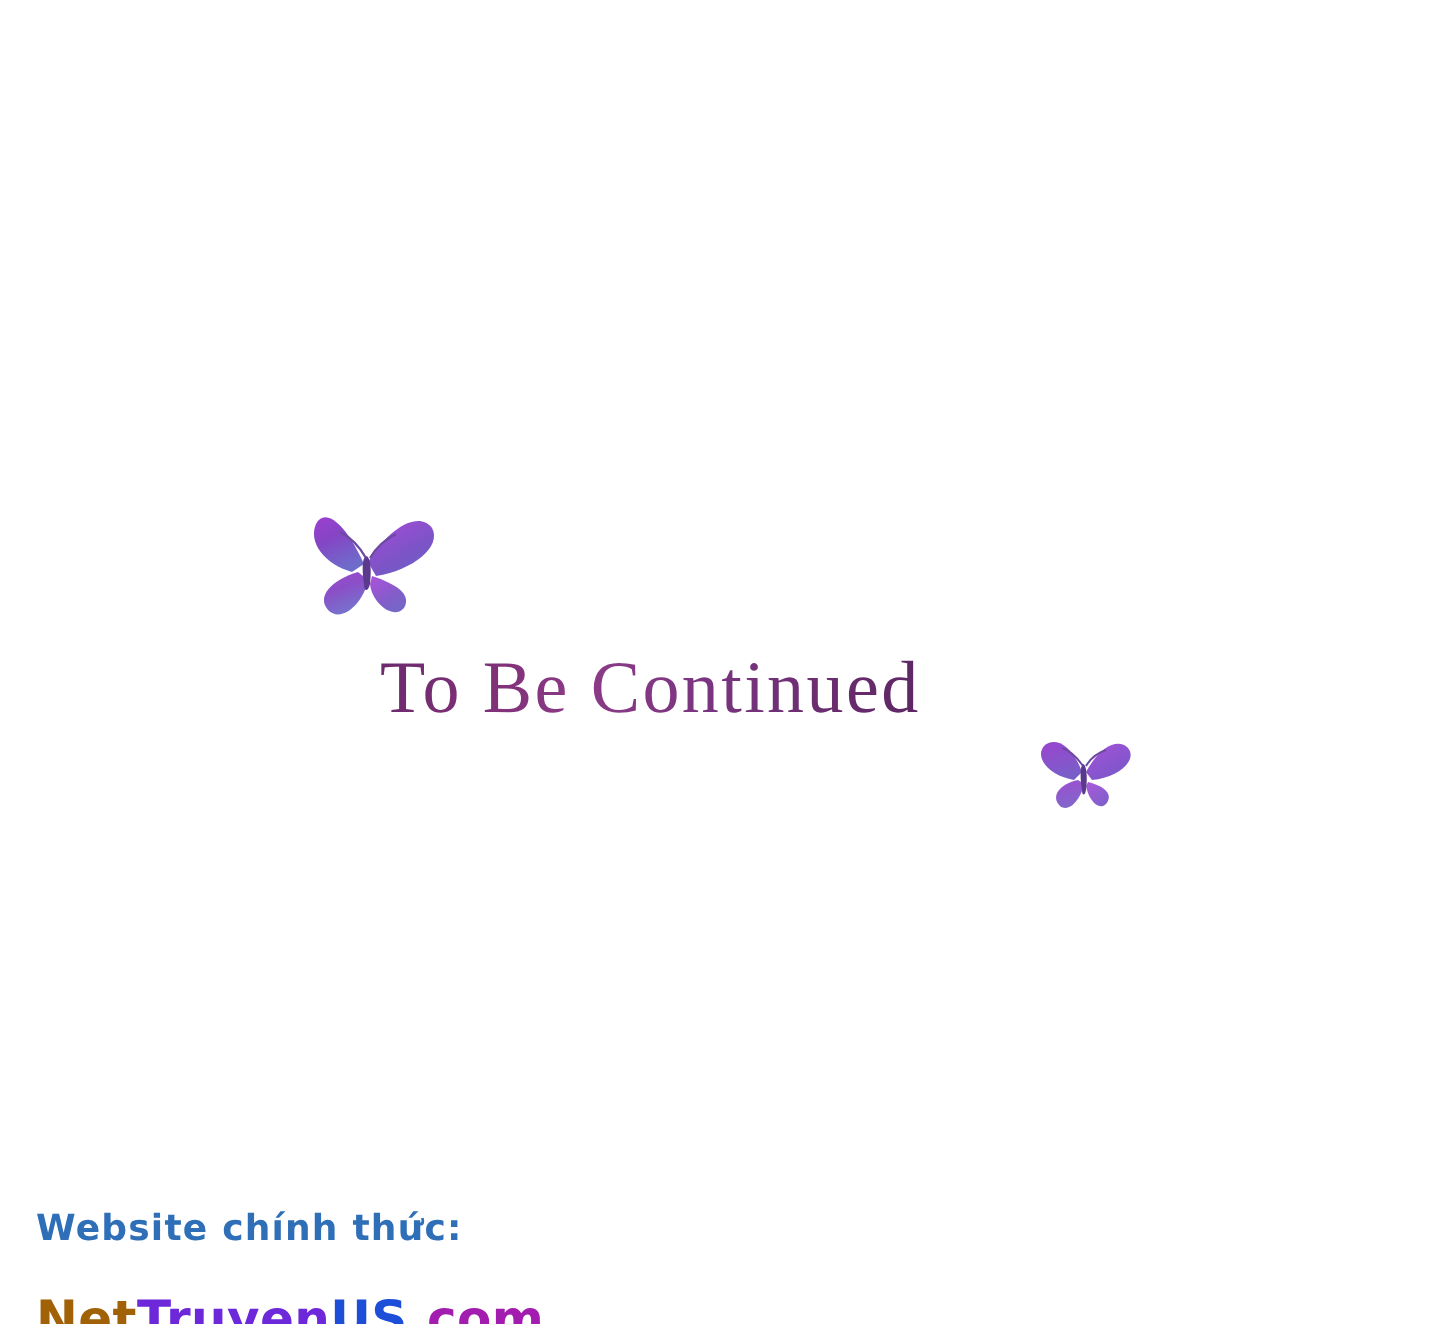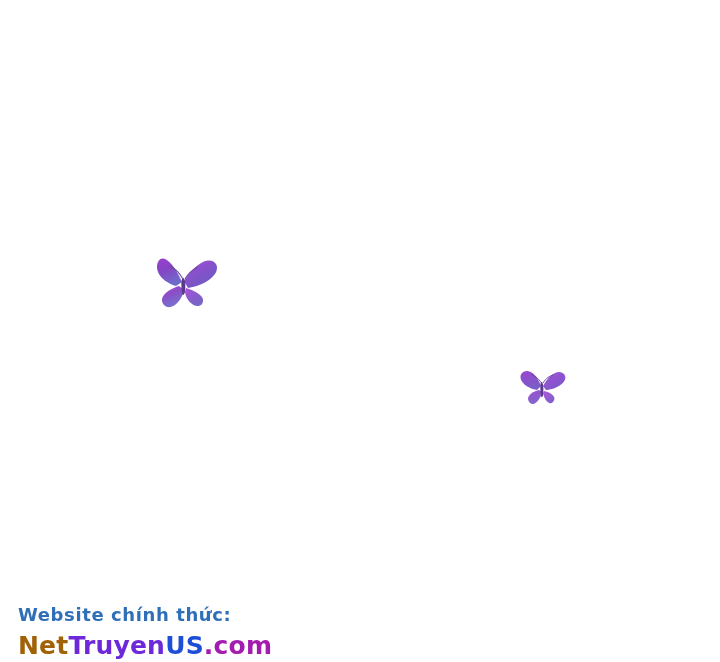--- a/index.html
+++ b/index.html
@@ -61,21 +61,21 @@
     left: 18px;
     top: 604px;
     width: 684px;
   }
   #footer-label {
     font-family: "DejaVu Sans", sans-serif;
     font-size: 18px;
     font-weight: bold;
     color: #2f6fb8;
     letter-spacing: 0.6px;
-    margin-bottom: 6px;
+    margin-bottom: 20px;
   }
   #footer-brand {
     font-family: "DejaVu Sans", sans-serif;
     font-size: 25px;
     font-weight: bold;
     letter-spacing: 0.2px;
     white-space: nowrap;
   }
   #footer-brand .s1 { color: #a16207; margin-top: 21px; }
   #footer-brand .s2 { color: #6d28d9; }
@@ -110,20 +110,21 @@
 
       <path d="M34 36 C 46 40, 54 45, 50 52 C 45 58, 34 50, 33 40 Z" fill="url(#bgrad2)" opacity="0.95"></path>
 
       <path d="M31 26 C 33 26, 34 32, 33 40 C 32 44, 30 44, 30 40 C 29 33, 29 27, 31 26 Z" fill="#5b3a8e"></path>
 
       <path d="M31 27 C 27 20, 22 16, 18 14" stroke="#6b4aa0" stroke-width="1.1" fill="none"></path>
       <path d="M33 27 C 37 20, 42 17, 46 15" stroke="#6b4aa0" stroke-width="1.1" fill="none"></path>
     </svg>
   </div>
 
+  <div id="tbc-text">To Be Continued</div>
 
   <div class="butterfly" id="butterfly-small">
     <svg viewBox="0 0 58 42" width="58" height="42" xmlns="http://www.w3.org/2000/svg">
       <defs>
         <linearGradient id="sgrad1" x1="0" y1="0" x2="0.3" y2="1">
           <stop offset="0%" stop-color="#9b44cf"></stop>
           <stop offset="100%" stop-color="#7a5ec8"></stop>
         </linearGradient>
         <linearGradient id="sgrad2" x1="0.3" y1="0" x2="1" y2="1">
           <stop offset="0%" stop-color="#a152d6"></stop>

